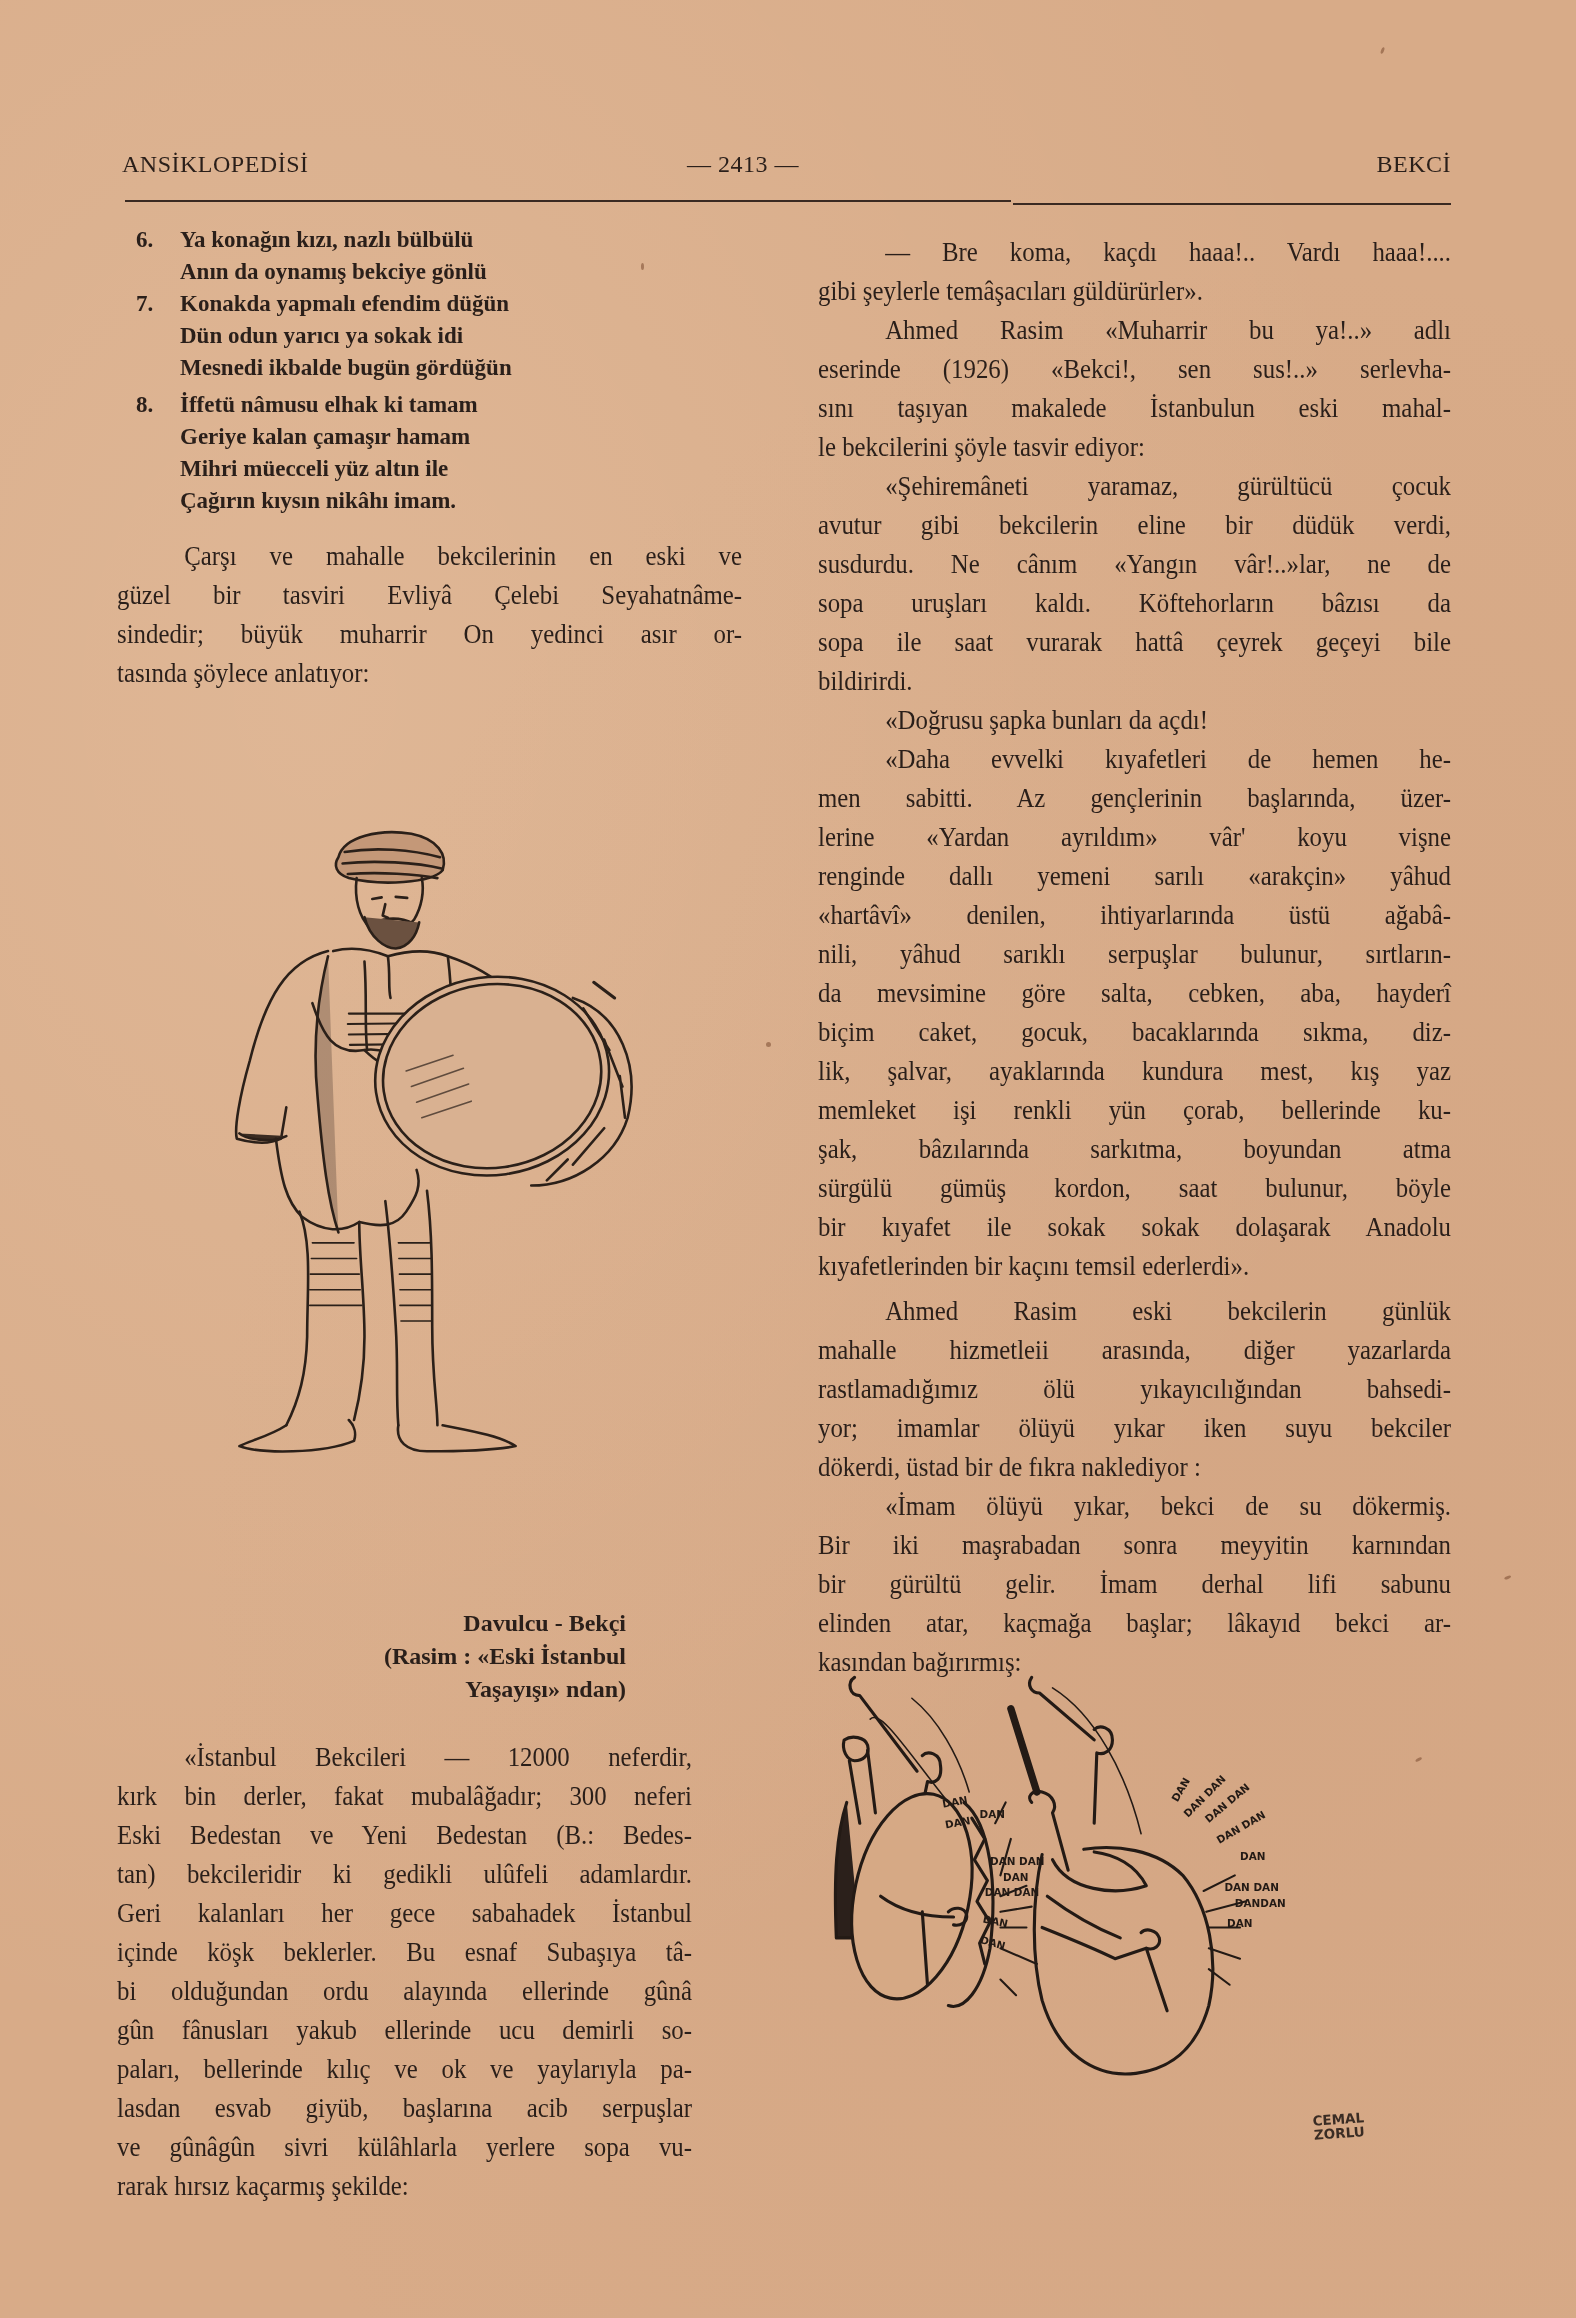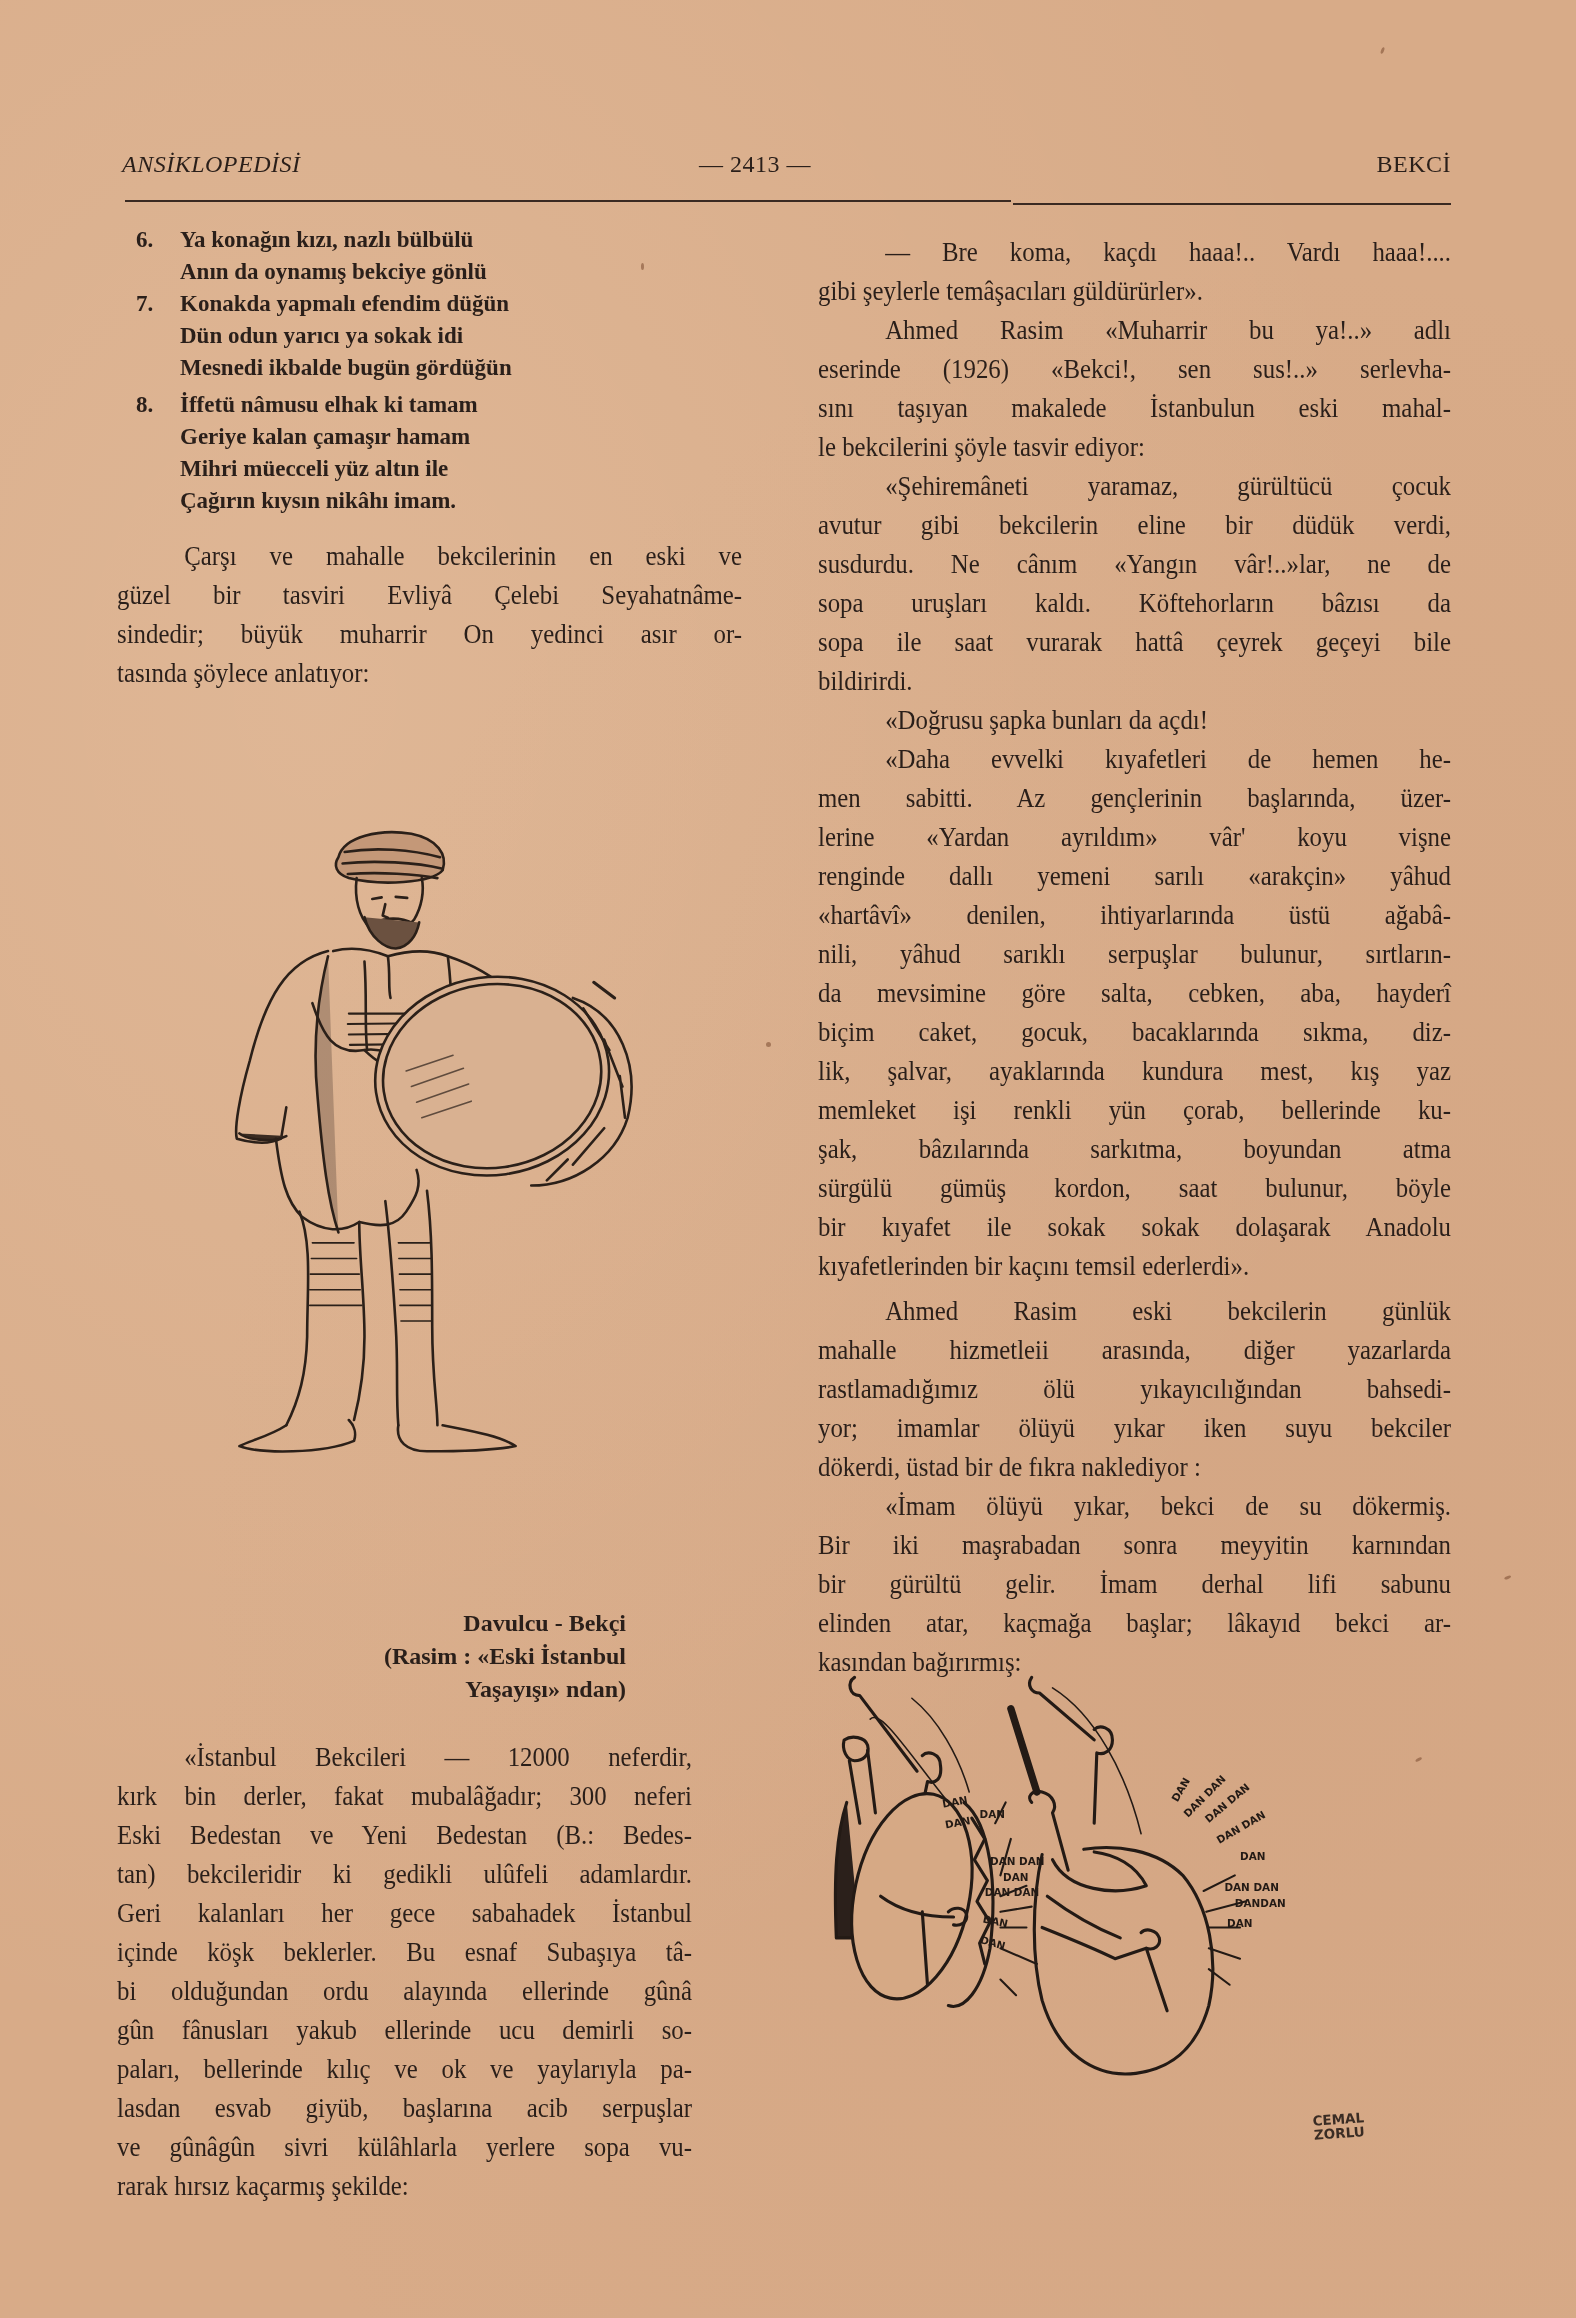--- a/index.html
+++ b/index.html
@@ -13,22 +13,22 @@
     font-family: "Liberation Serif", "DejaVu Serif", serif;
     position: relative;
   }
   .page { position: absolute; inset: 0; }
 
   
   .running-head {
     position: absolute; top: 151px; left: 122px; width: 1329px; height: 31px;
     font-size: 24px; letter-spacing: 0.5px;
   }
-  .running-head .left { position: absolute; left: 0; top: 0; font-style: italic; }
-  .running-head .center { position: absolute; left: 565px; top: 0; margin-left: 12px; }
+  .running-head .left { position: absolute; left: 0; top: 0; }
+  .running-head .center { position: absolute; left: 565px; top: 0; }
   .running-head .right { position: absolute; right: 0; top: 0; }
   .head-rule-left {
     position: absolute; top: 200px; left: 125px; width: 886px; height: 0;
     border-top: 2.1px solid #3a2a22;
   }
   .head-rule-right {
     position: absolute; top: 203px; left: 1013px; width: 438px; height: 0;
     border-top: 2.6px solid #3a2a22;
   }
 

